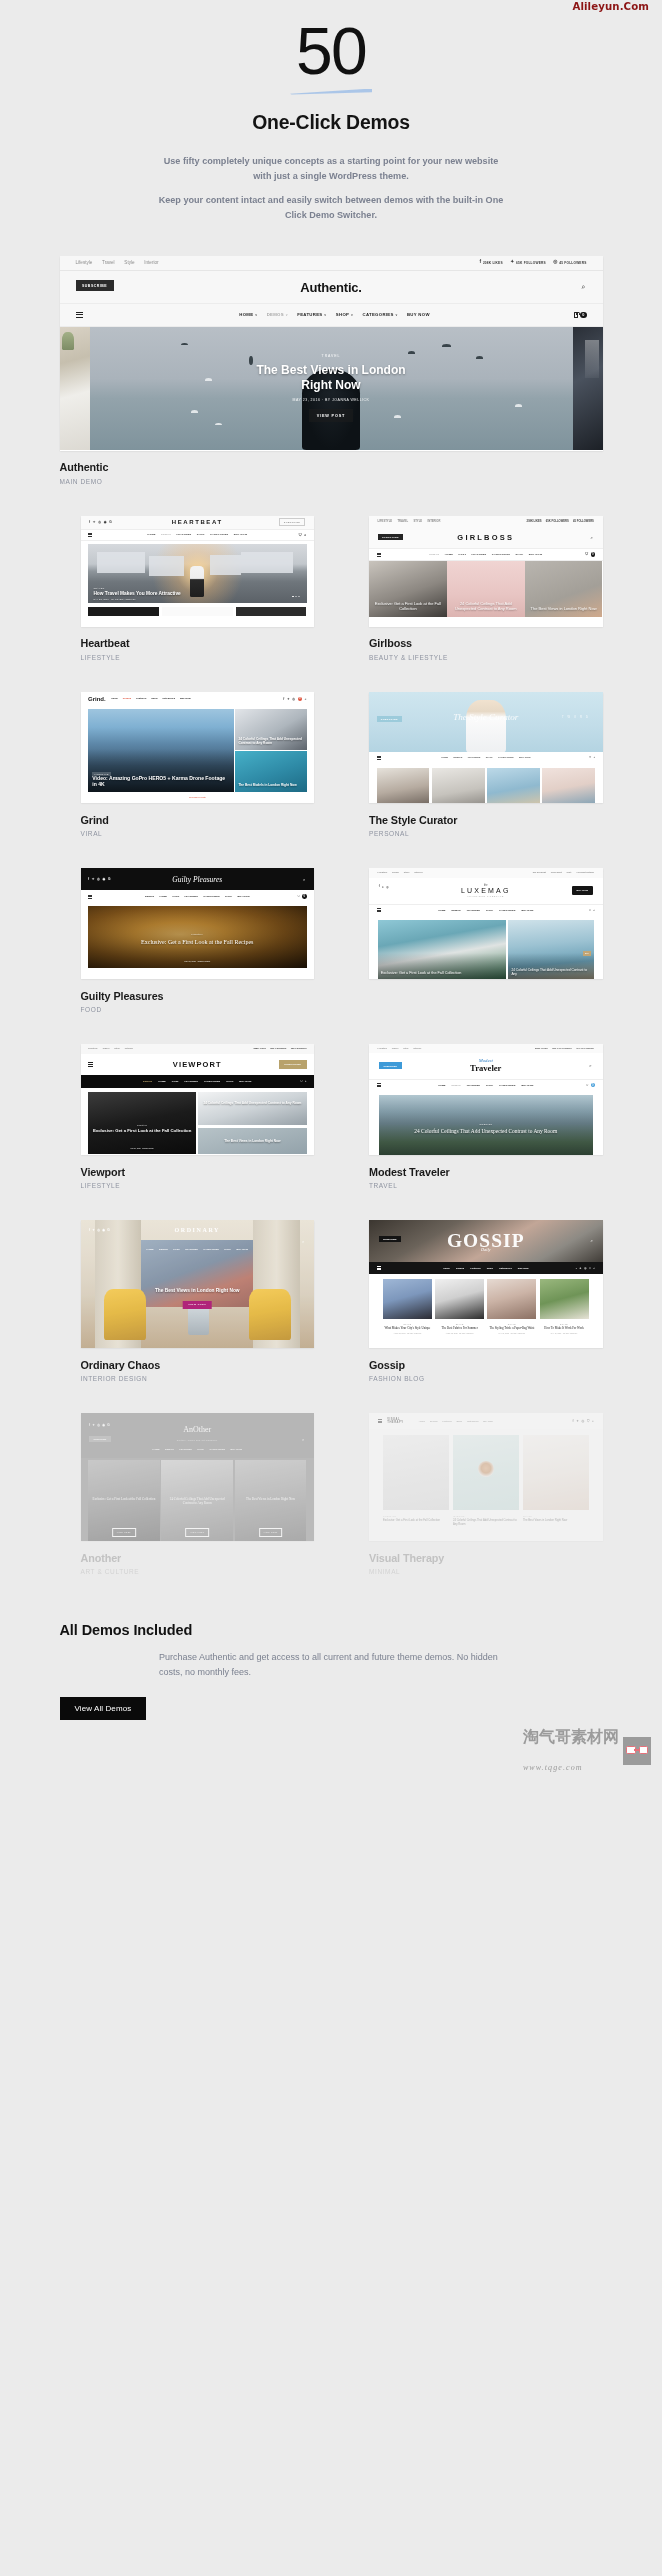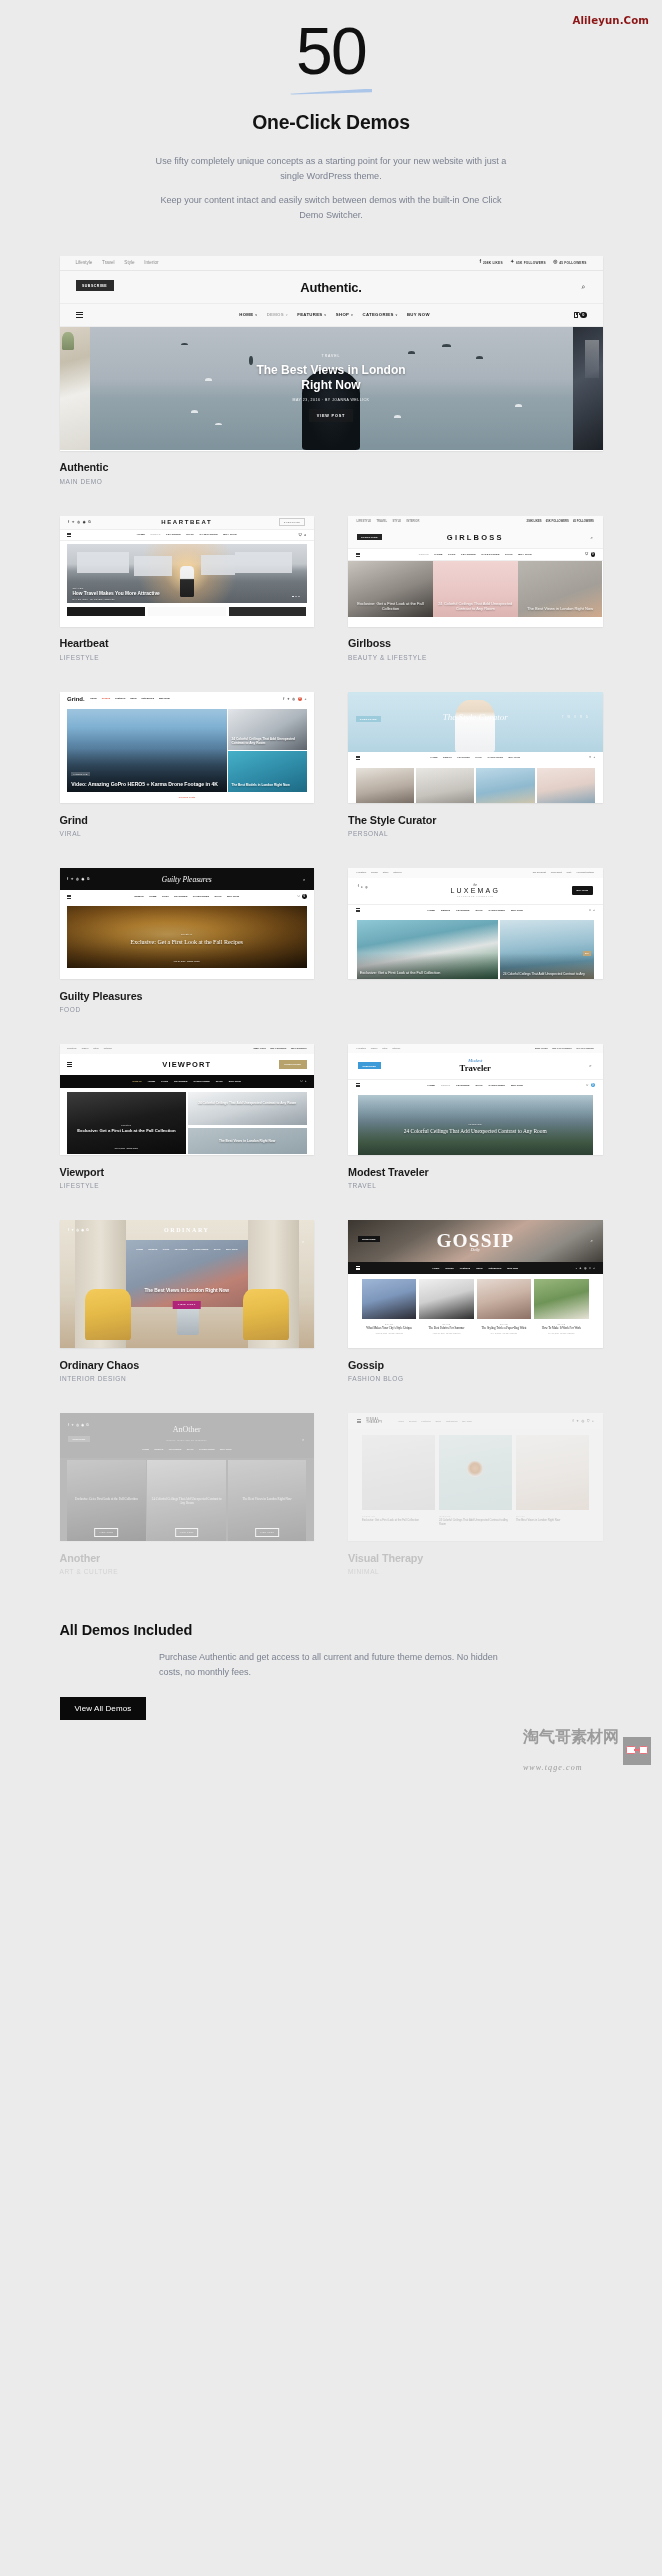--- a/index.html
+++ b/index.html
@@ -6,21 +6,21 @@
   body {
     width: 662px;
     background: #ebebeb;
     font-family: "Liberation Sans", sans-serif;
     position: relative;
     overflow-x: hidden;
   }
 
   
   .wm-top {
-    position: absolute; top: 15px; right: 13px;
+    position: absolute; top: 1px; right: 13px;
     font-family: "DejaVu Sans", sans-serif;
     font-size: 10.2px; font-weight: 700;
     color: #8c1414; letter-spacing: 0.1px;
     z-index: 50;
   }
   .wm-bottom {
     position: absolute; right: 10.8px; bottom: 13px;
     display: flex; align-items: center; gap: 4.3px; z-index: 50;
   }
   .wm-bottom .cn {
@@ -64,21 +64,21 @@
   }
   .hero-title {
     margin-top: 16px;
     font-size: 19.4px; font-weight: 700; color: #141414;
     letter-spacing: -0.2px;
   }
   .hero-sub {
     margin: 20.4px auto 0;
     max-width: 355px;
     font-size: 9.1px; line-height: 1.62;
-    color: #7b8190; font-weight: 400; text-align: center;
+    color: #7b8190; font-weight: 700; text-align: center;
   }
   .hero-sub p + p { margin-top: 9.7px; }
 
   
   .wrap { width: 543px; margin: 0 auto; }
   .demo-main { margin-top: 33px; }
 
   .shot {
     background: #fff;
     box-shadow: 0 0.5px 1.6px rgba(0,0,0,.10);
@@ -92,21 +92,21 @@
   }
   .demo-caption .cat {
     margin-top: 4.3px; font-size: 6.5px; letter-spacing: 0.6px;
     color: #8e93a0; text-transform: uppercase;
   }
 
   .row {
     display: flex; gap: 34px; justify-content: center;
     margin-top: 31px;
   }
-  .col { width: 293px; }
+  .col { width: 293px; margin-left: 21px; }
   .col .shot { height: 111px; }
   .col.tall .shot { height: 128px; }
 
   .faded { opacity: .42; }
   .faded .demo-caption .name { color: #8a8a8a; }
   .faded .demo-caption .cat { color: #b2b2b2; }
 
   
   .auth-shot { height: 195px; }
   .auth-topbar {

